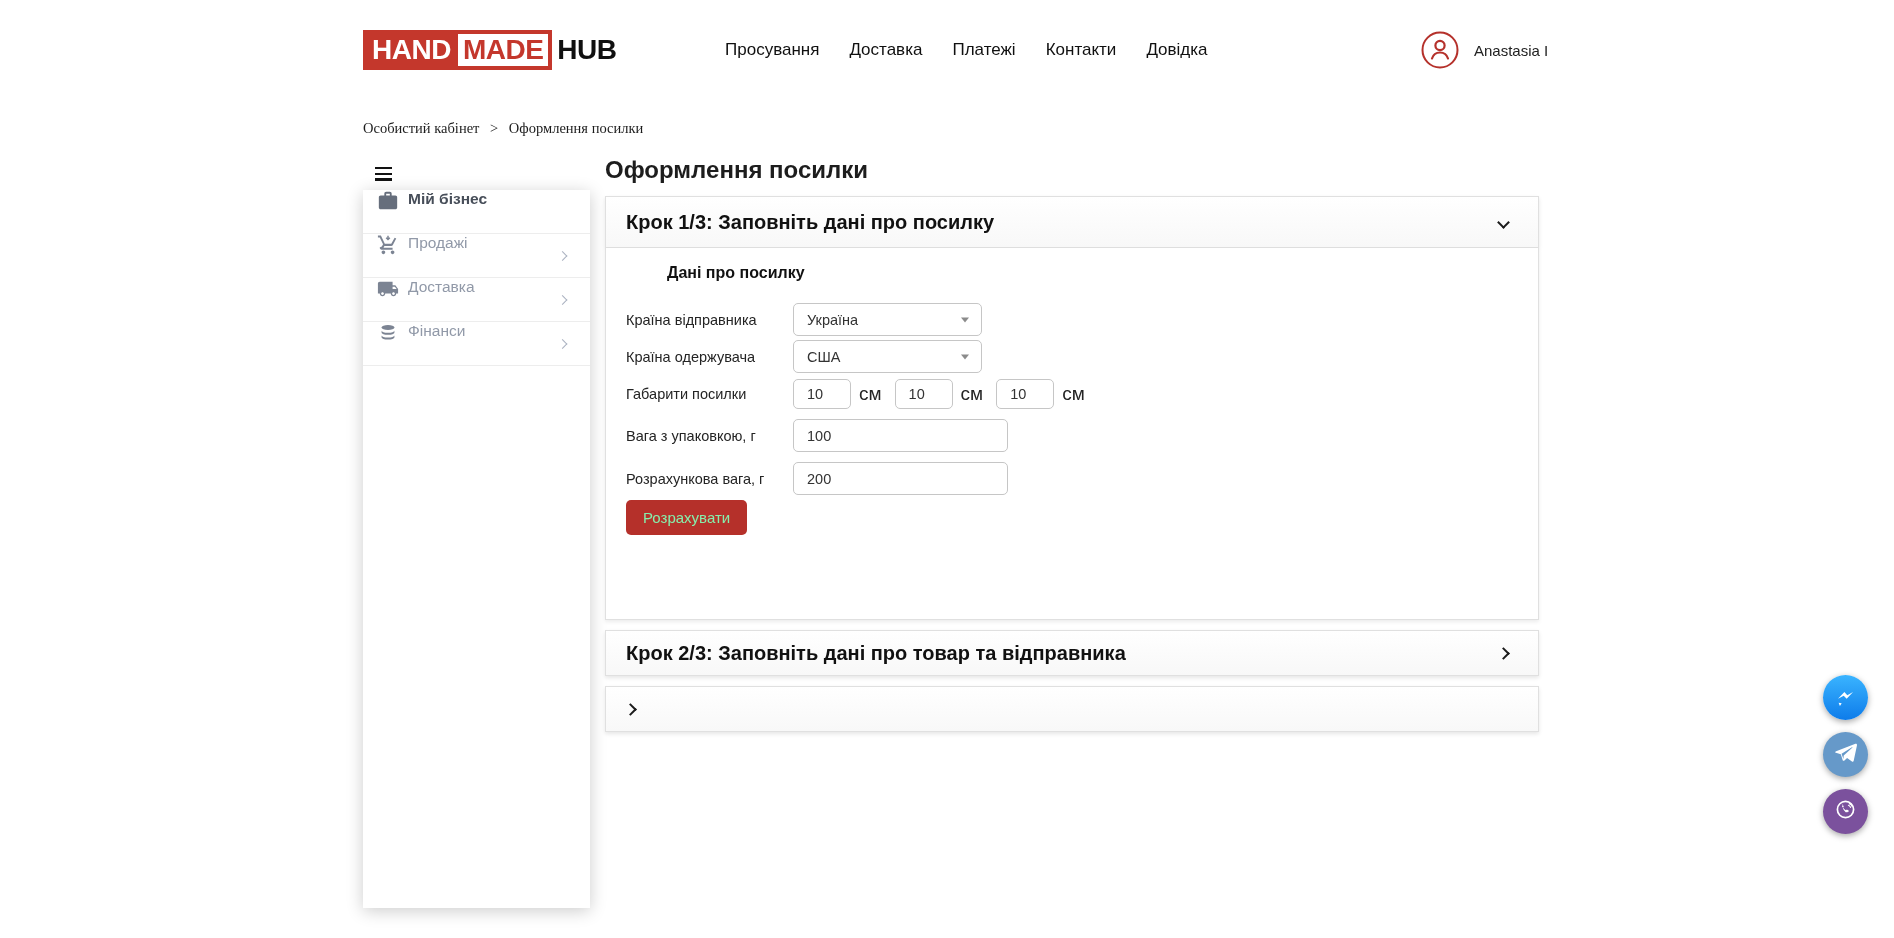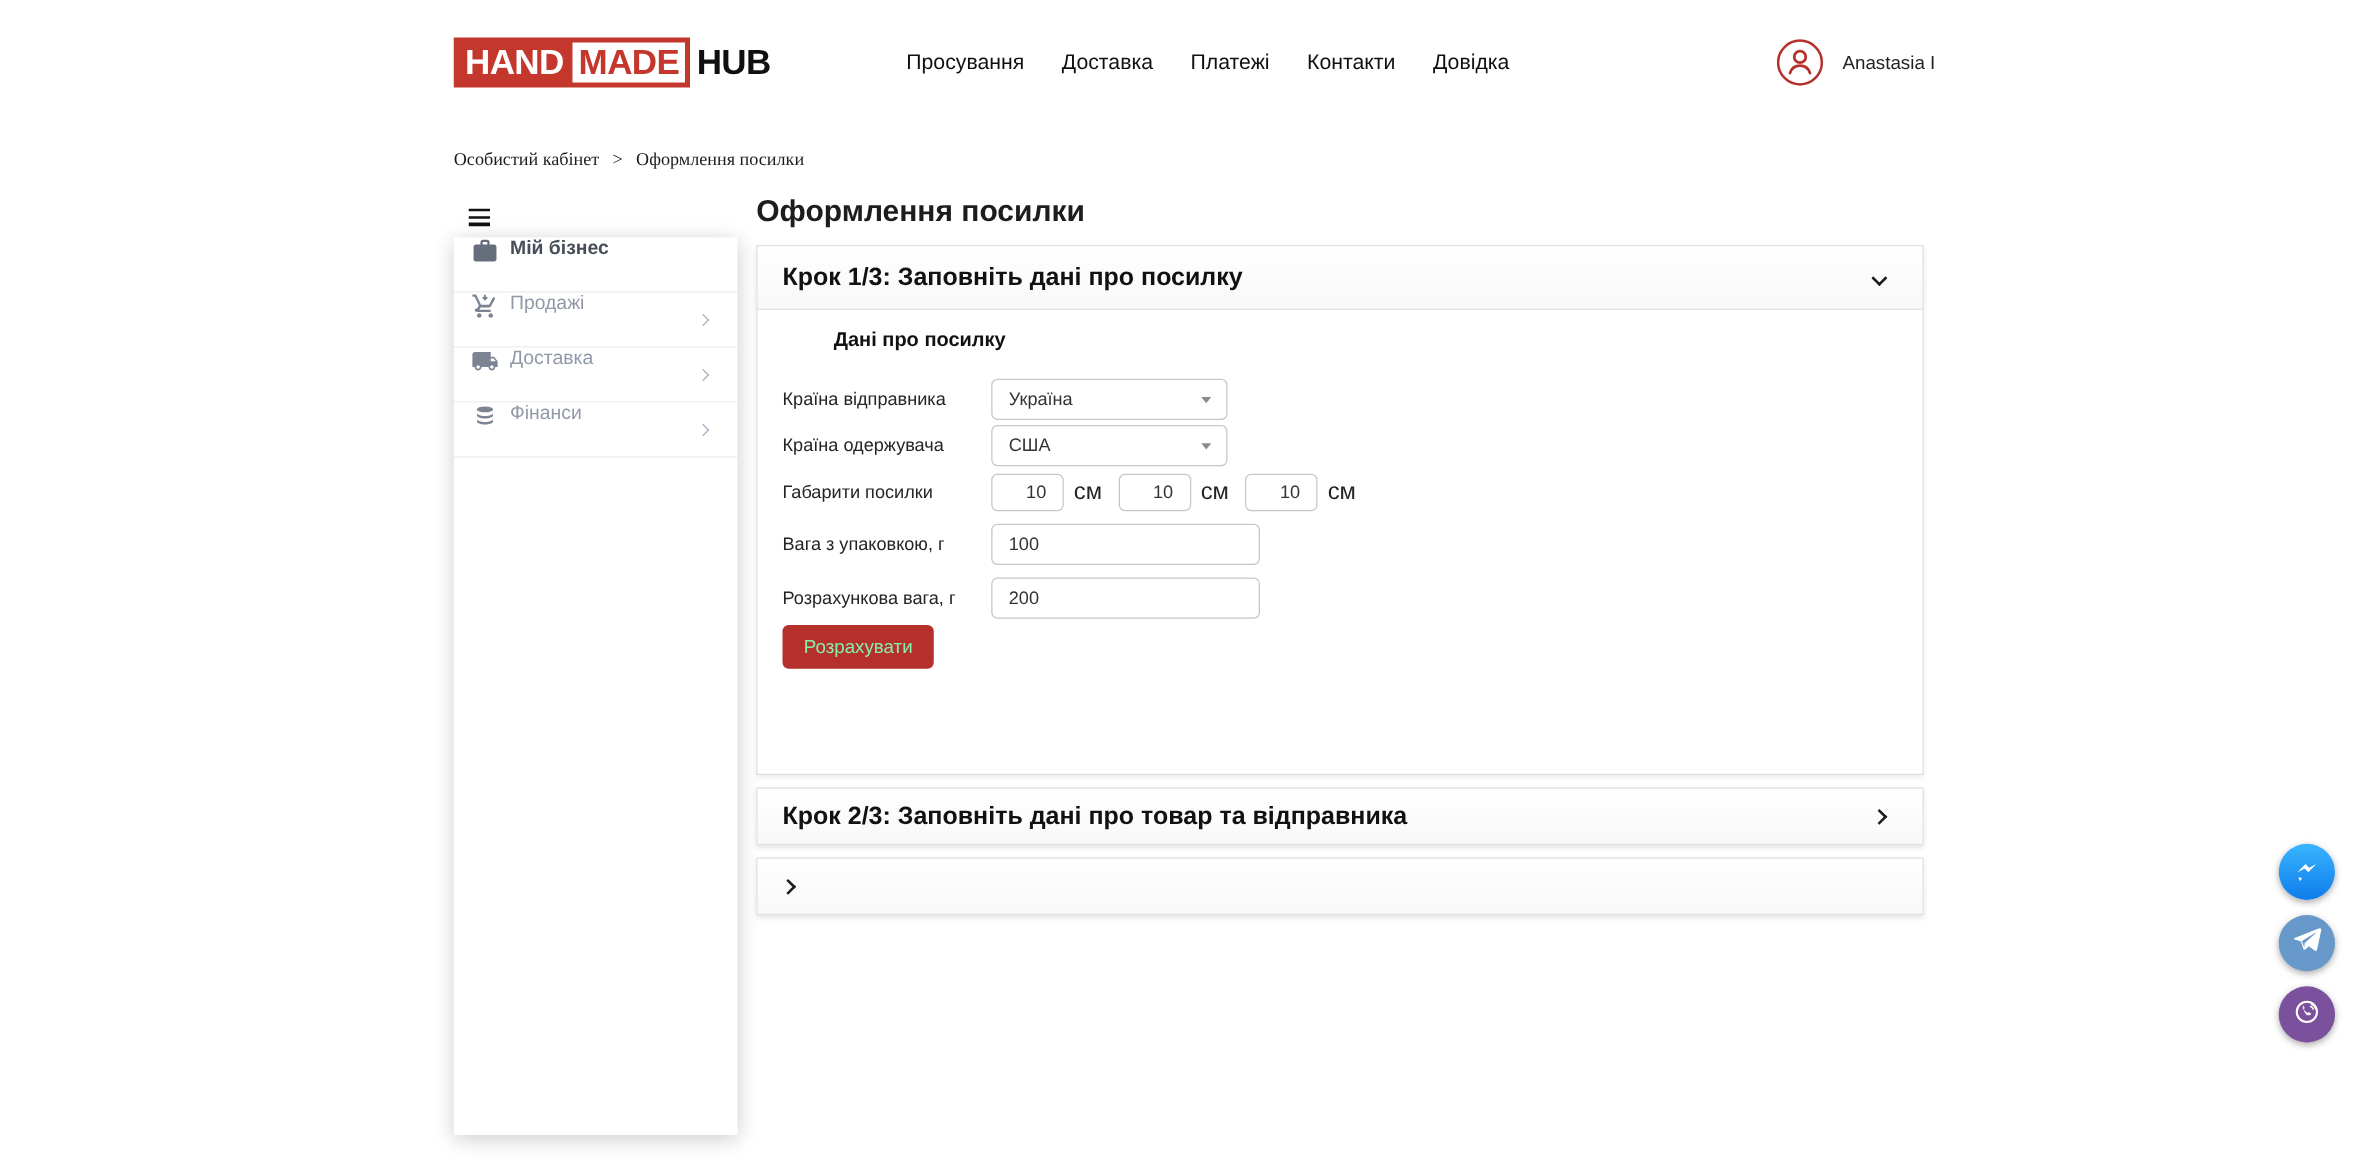--- a/index.html
+++ b/index.html
@@ -62,21 +62,21 @@
   .flabel { width:167px; font-size:14.5px; color:#242424; }
   .sel { width:189px; height:33px; border:1px solid #c6c6c6; border-radius:5px;
          display:flex; align-items:center; padding:0 13px; font-size:14.5px; color:#333;
          background:#fff; cursor:pointer; position:relative; }
   .sel-arrow { position:absolute; right:12px; top:50%; transform:translateY(-50%);
                width:0; height:0; border-left:4.5px solid transparent;
                border-right:4.5px solid transparent; border-top:5.5px solid #8b8b8b; }
   input.txt { height:33px; width:215px; border:1px solid #c6c6c6; border-radius:5px;
               padding:0 13px; font-size:14.5px; color:#333;
               font-family:"Liberation Sans", sans-serif; outline:none; }
-  input.dim { width:58px; height:30px; margin-right:8px;text-align:right; }
+  input.dim { width:58px; height:30px; margin-right:8px; }
   .unit { font-size:19px; color:#242424; margin-right:13px; }
 
   .btn-red { position:absolute; left:20px; top:252px; background:#b5302a; color:#86efac;
              border:none; border-radius:5px; font-size:15px; padding:9px 17px;
              cursor:pointer; font-family:Liberation Sans, sans-serif; }
 
   .step2-head { left:605px; top:630px; width:934px; height:46px; }
   .step3-head { left:605px; top:686px; width:934px; height:46px; }
 
   

